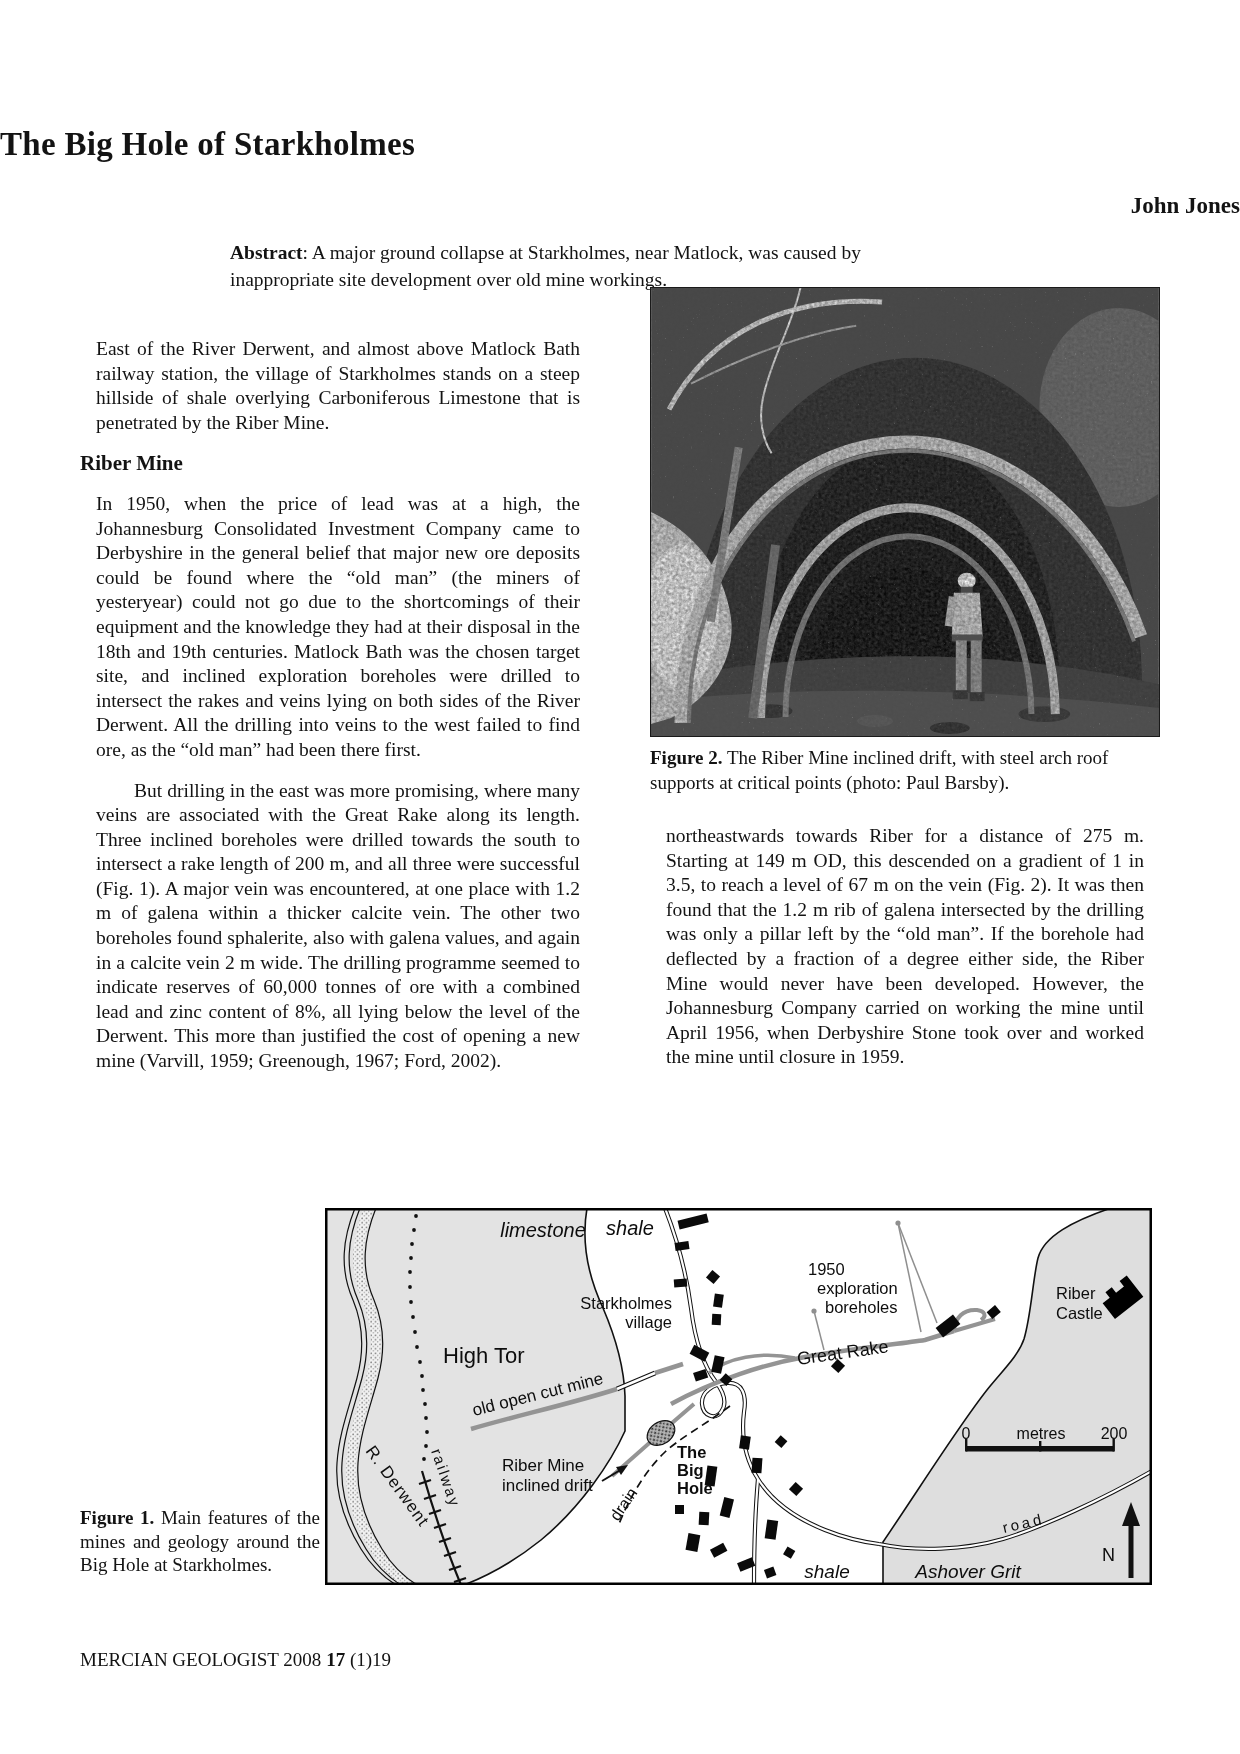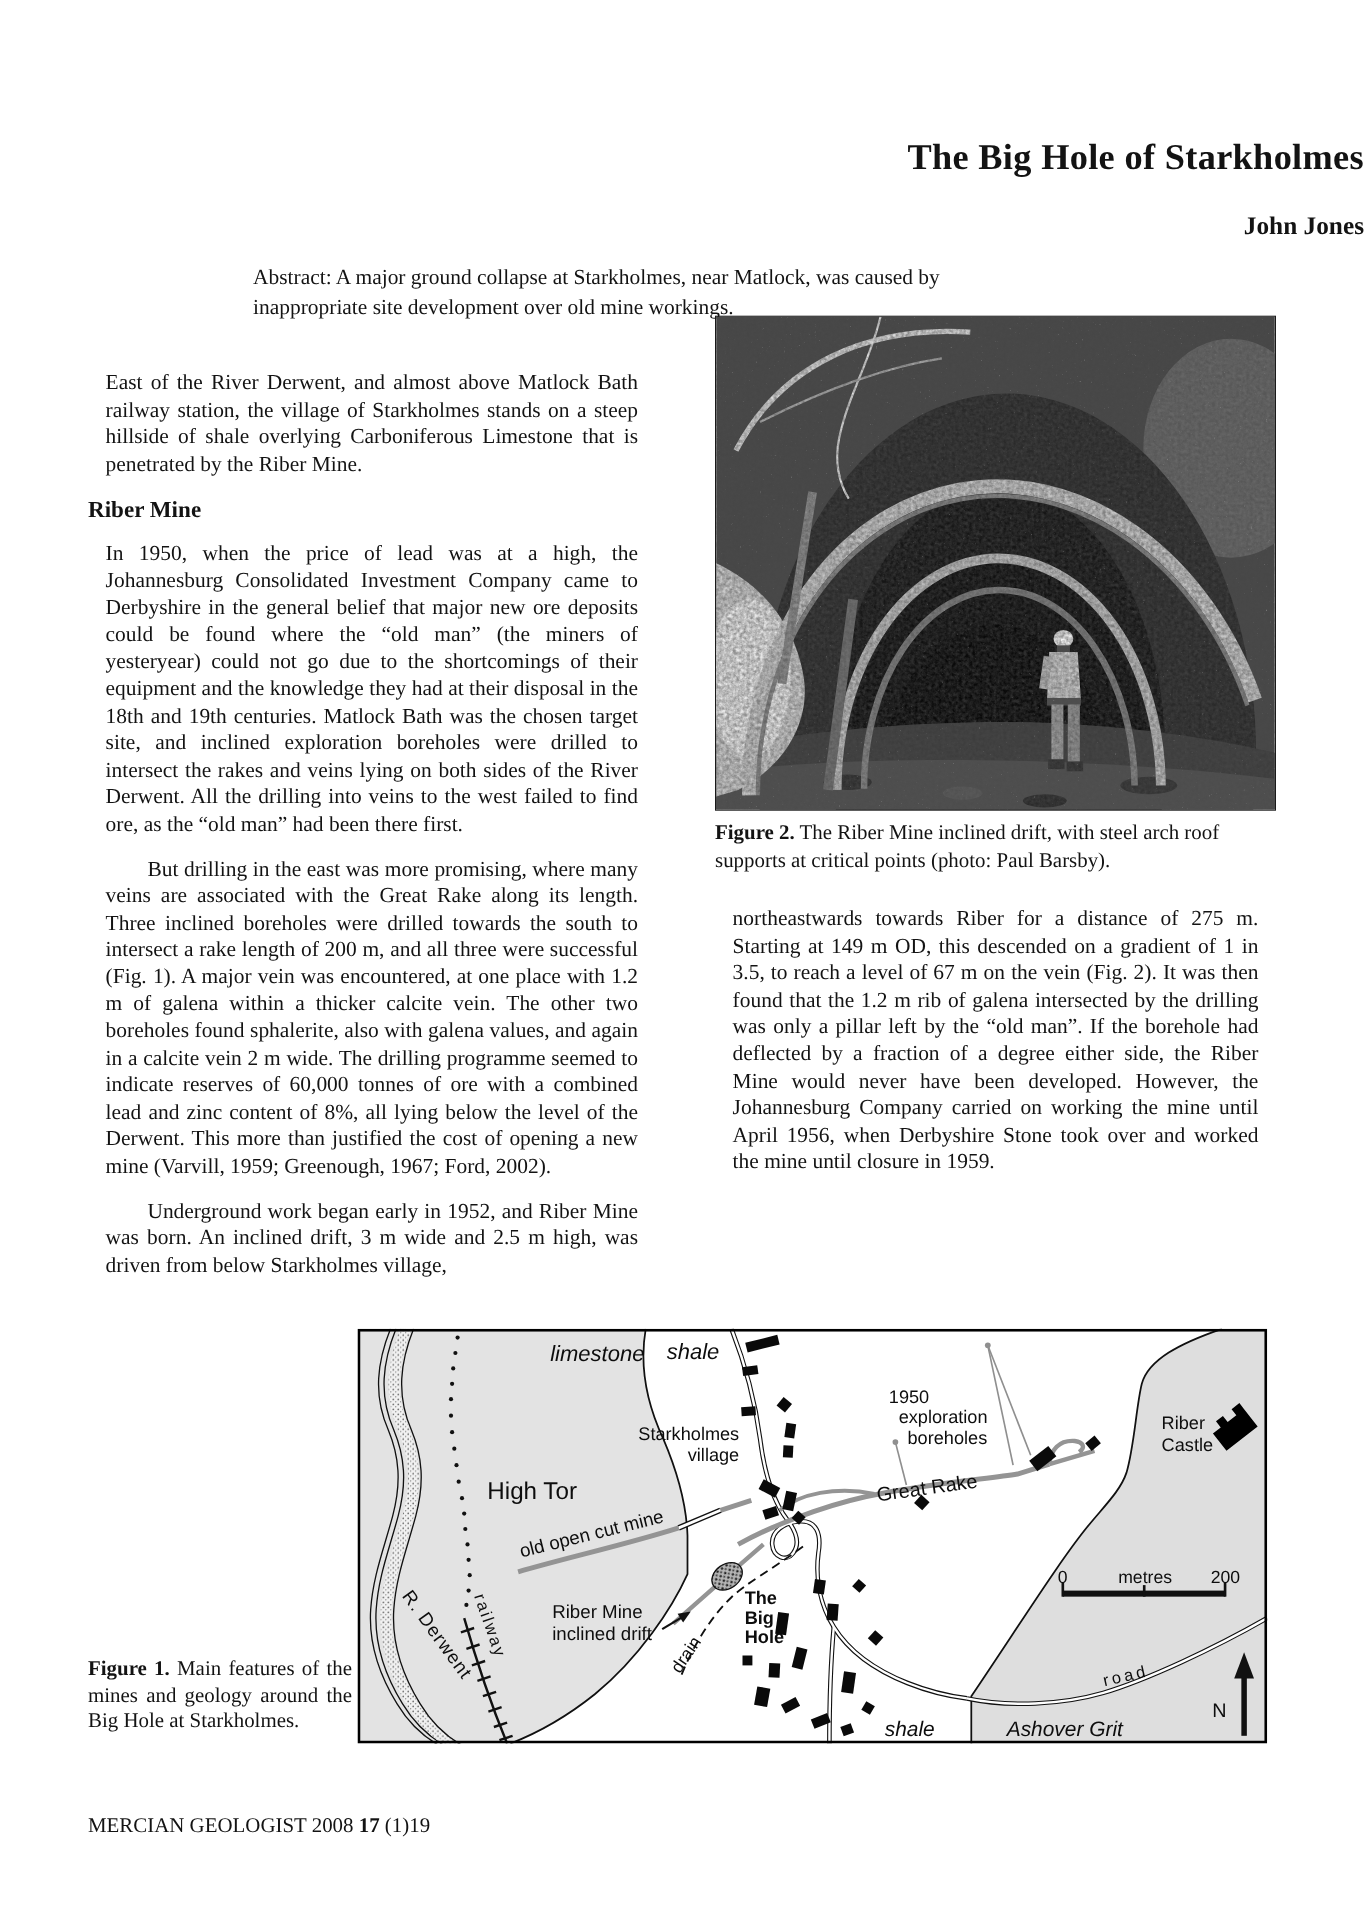--- a/index.html
+++ b/index.html
@@ -1,22 +1,22 @@
 <!DOCTYPE html>
 <html><head>
 <meta charset="utf-8">
 <style>
   html,body{margin:0;padding:0}
   body{position:relative;width:1240px;height:1754px;background:#ffffff;
        font-family:"Liberation Serif",serif;color:#131313;overflow:hidden}
   .abs{position:absolute}
-  .title{top:126px;left:0;width:1240px;text-align:right;font-size:33px;font-weight:700;letter-spacing:.3px}
+  .title{top:126px;left:0;width:1240px;text-align:left;font-size:33px;font-weight:700;letter-spacing:.3px}
   .author{top:193px;left:0;width:1240px;text-align:right;font-size:23px;font-weight:700}
   .abstract{top:239px;left:230px;width:660px;font-size:19.5px;line-height:27px;text-align:left}
-  .abstract b{font-weight:400}
+  .abstract b{font-weight:700}
   .body-text{font-size:19.5px;line-height:24.6px;text-align:justify}
   .col-left{top:321px;left:80px;width:516px}
   .col-right{top:808px;left:650px;width:510px}
   .sec-head{font-size:21px;font-weight:700;margin:11px 0 6px;text-align:left}
   p{margin:16px}
   .indent{text-indent:38px}
   .photo{left:650px;top:287px;width:510px;height:450px}
   .photo svg{display:block;border:1px solid #1a1a1a;box-sizing:border-box}
   .fig2-cap{left:650px;top:745px;width:512px;font-size:19px;line-height:25px;text-align:left}
   .cap-label{font-weight:700}
@@ -32,21 +32,20 @@
 
 <div class="abs title">The Big Hole of Starkholmes</div>
 <div class="abs author">John Jones</div>
 <div class="abs abstract"><b>Abstract</b><span>: A major ground collapse at Starkholmes, near Matlock, was caused by inappropriate site development over old mine workings.</span></div>
 
 <div class="abs body-text col-left">
   <p>East of the River Derwent, and almost above Matlock Bath railway station, the village of Starkholmes stands on a steep hillside of shale overlying Carboniferous Limestone that is penetrated by the Riber Mine.</p>
   <div class="sec-head">Riber Mine</div>
   <p>In 1950, when the price of lead was at a high, the Johannesburg Consolidated Investment Company came to Derbyshire in the general belief that major new ore deposits could be found where the “old man” (the miners of yesteryear) could not go due to the shortcomings of their equipment and the knowledge they had at their disposal in the 18th and 19th centuries. Matlock Bath was the chosen target site, and inclined exploration boreholes were drilled to intersect the rakes and veins lying on both sides of the River Derwent. All the drilling into veins to the west failed to find ore, as the “old man” had been there first.</p>
   <p class="indent">But drilling in the east was more promising, where many veins are associated with the Great Rake along its length. Three inclined boreholes were drilled towards the south to intersect a rake length of 200 m, and all three were successful (Fig. 1). A major vein was encountered, at one place with 1.2 m of galena within a thicker calcite vein. The other two boreholes found sphalerite, also with galena values, and again in a calcite vein 2 m wide. The drilling programme seemed to indicate reserves of 60,000 tonnes of ore with a combined lead and zinc content of 8%, all lying below the level of the Derwent. This more than justified the cost of opening a new mine (Varvill, 1959; Greenough, 1967; Ford, 2002).</p>
-  <p class="indent">Underground work began early in 1952, and Riber Mine was born. An inclined drift, 3 m wide and 2.5 m high, was driven from below Starkholmes village,</p>
 </div>
 
 <div class="abs photo">
 <svg width="510" height="450" viewBox="0 0 510 450" xmlns="http://www.w3.org/2000/svg">
   <defs>
     <filter id="nzd" x="0" y="0" width="100%" height="100%">
       <feTurbulence type="fractalNoise" baseFrequency="0.32" numOctaves="4" seed="3"></feTurbulence>
       <feColorMatrix type="matrix" values="0 0 0 0 0.07  0 0 0 0 0.07  0 0 0 0 0.07  0.9 0.9 0.9 0 -0.85"></feColorMatrix>
     </filter>
     <filter id="nzl" x="0" y="0" width="100%" height="100%">

